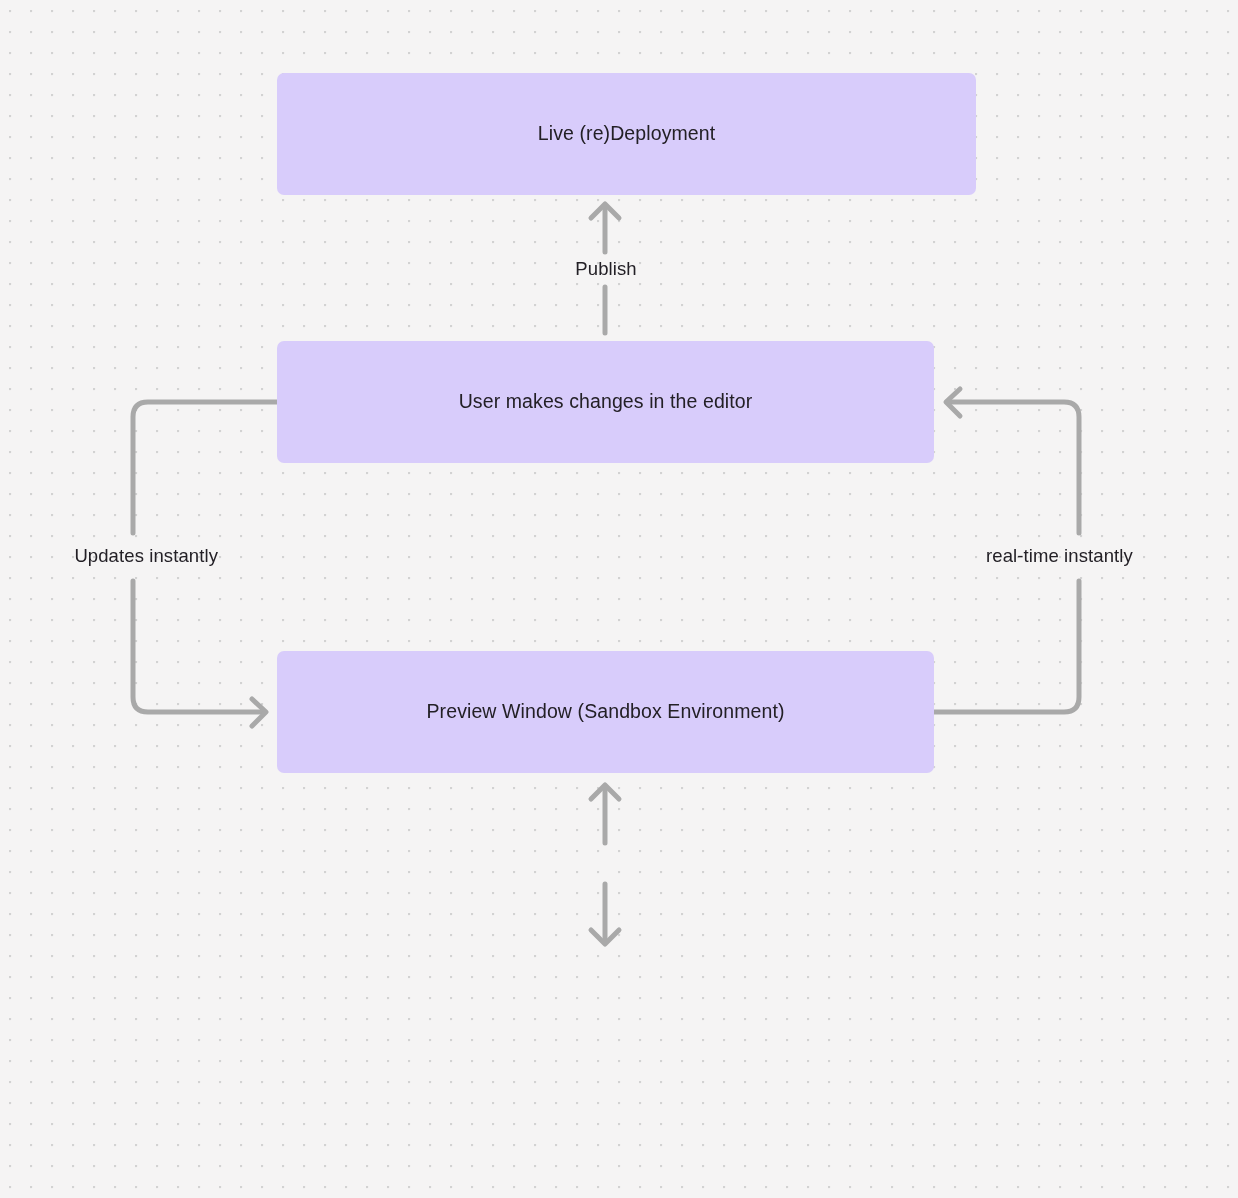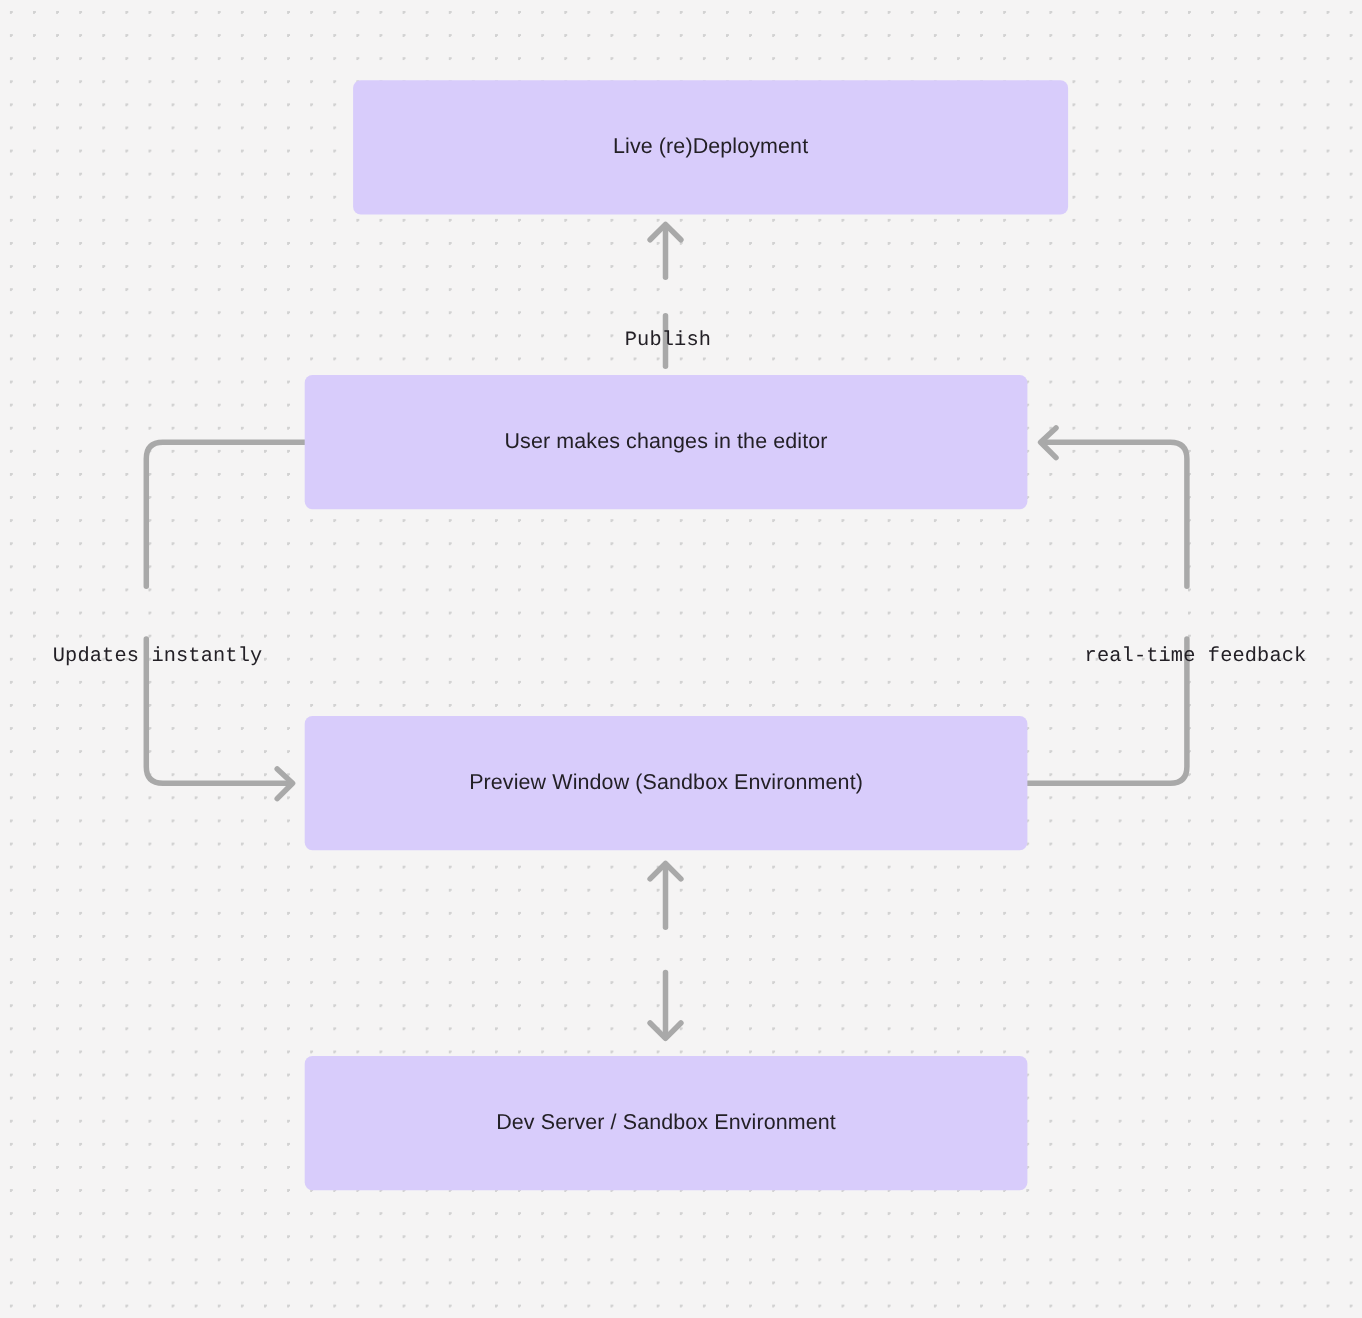--- a/index.html
+++ b/index.html
@@ -38,31 +38,30 @@
     font-family: "Liberation Sans", sans-serif;
     font-size: 19.5px;
     color: #232026;
     letter-spacing: 0.1px;
     text-align: center;
     line-height: 1.3;
     white-space: nowrap;
   }
   .edge-label {
     position: absolute;
-    font-family: Liberation Mono, monospace;
+    font-family: Liberation Sans, sans-serif;
     font-size: 18.5px;
     color: #232026;
     letter-spacing: 0.1px;
     white-space: nowrap;
     text-align: center;
     background: transparent;
     line-height: 1;
-    margin-top: 41px;
   }
-  .node-1 { left: 277px; top: 73px;  width: 650px; height: 122px; margin-left: 44px; }
+  .node-1 { left: 277px; top: 73px;  width: 699px; height: 122px; }
   .node-2 { left: 277px; top: 341px; width: 657px; height: 122px; }
   .node-3 { left: 277px; top: 651px; width: 657px; height: 122px; }
   .node-4 { left: 277px; top: 960px; width: 657px; height: 122px; }
 
   .label-publish      { left: 568px; top: 260px; width: 76px; }
   .label-updates      { left: 48px;  top: 547px; width: 170px; text-align: right; }
   .label-realtime     { left: 986px; top: 547px; width: 186px; text-align: left; }
   .label-spun         { left: 414px; top: 856px; width: 382px; }
 </style>
 </head>
@@ -97,21 +96,18 @@
   </div>
 
   <div class="node node-2">
     <span class="node-label">User makes changes in the editor</span>
   </div>
 
   <div class="node node-3">
     <span class="node-label">Preview Window (Sandbox Environment)</span>
   </div>
 
-  <div class="node node-4">
-    <span class="node-label">Dev Server / Sandbox Environment</span>
-  </div>
 
   <div class="edge-label label-publish">Publish</div>
   <div class="edge-label label-updates">Updates instantly</div>
-  <div class="edge-label label-realtime">real-time feedback</div>
+  <div class="edge-label label-realtime">real-time instantly</div>
 
 </div>
 
 </body></html>

